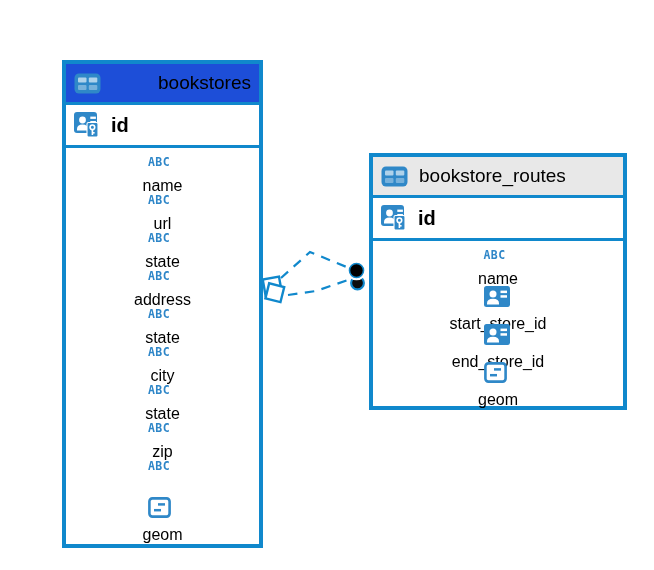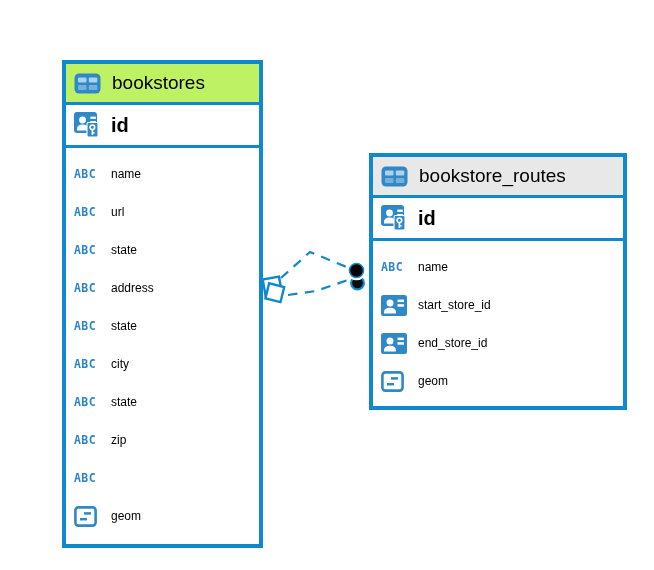--- a/index.html
+++ b/index.html
@@ -29,21 +29,21 @@
   .erd-table.t2 { left: 369px; top: 153px; width: 258px; height: 257px; }
 
   .hdr {
     display: flex;
     align-items: center;
     gap: 9px;
     padding: 0 8px;
     height: 41px;
     border-bottom: 3px solid #1088CC;
   }
-  .hdr-orange { background: #bef264; }
+  .hdr-orange { background: #1d4ed8; justify-content: space-between; }
   .hdr-gray   { background: #E8E8E8; }
   .tname { font-size: 19px; color: #000000; white-space: nowrap; }
 
   .pk-row {
     display: flex;
     align-items: center;
     gap: 8px;
     padding: 0 8px;
     height: 43px;
     border-bottom: 3px solid #1088CC;
@@ -51,22 +51,23 @@
   }
   .pk-row .cname { font-weight: bold; font-size: 20px; }
 
   .fields { padding: 7px 0 6px 0; }
   .f-row {
     display: flex;
     align-items: center;
     gap: 8px;
     padding: 0 8px;
     height: 38px;
-  }
-  .cname { font-size: 12px; color: #000000; white-space: nowrap; }
+    flex-direction: column;
+  }
+  .cname { font-size: 16px; color: #000000; white-space: nowrap; }
 
   .icon-box {
     width: 29px;
     display: flex;
     align-items: center;
     justify-content: flex-start;
     flex: none;
   }
   .abc {
     font-size: 11.5px;

